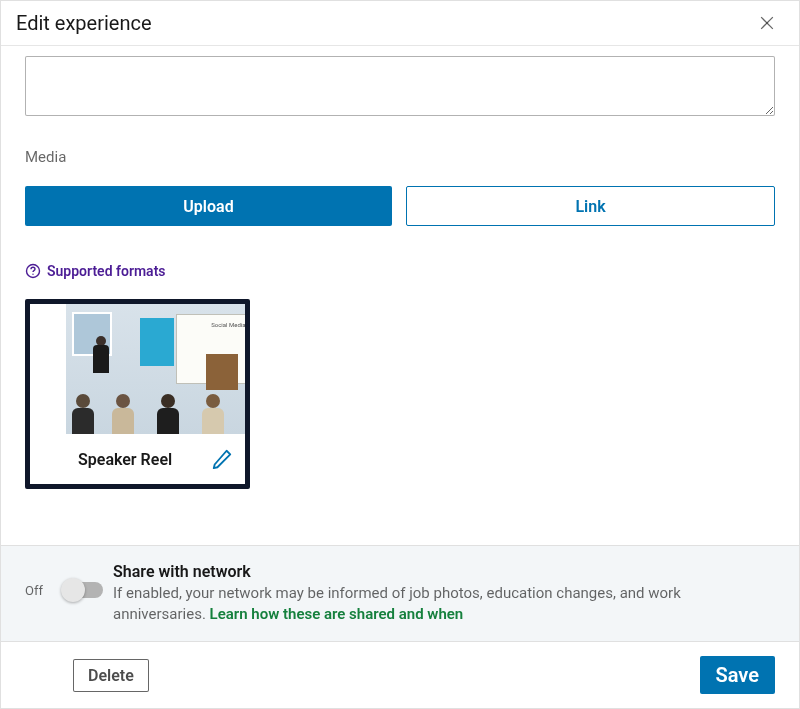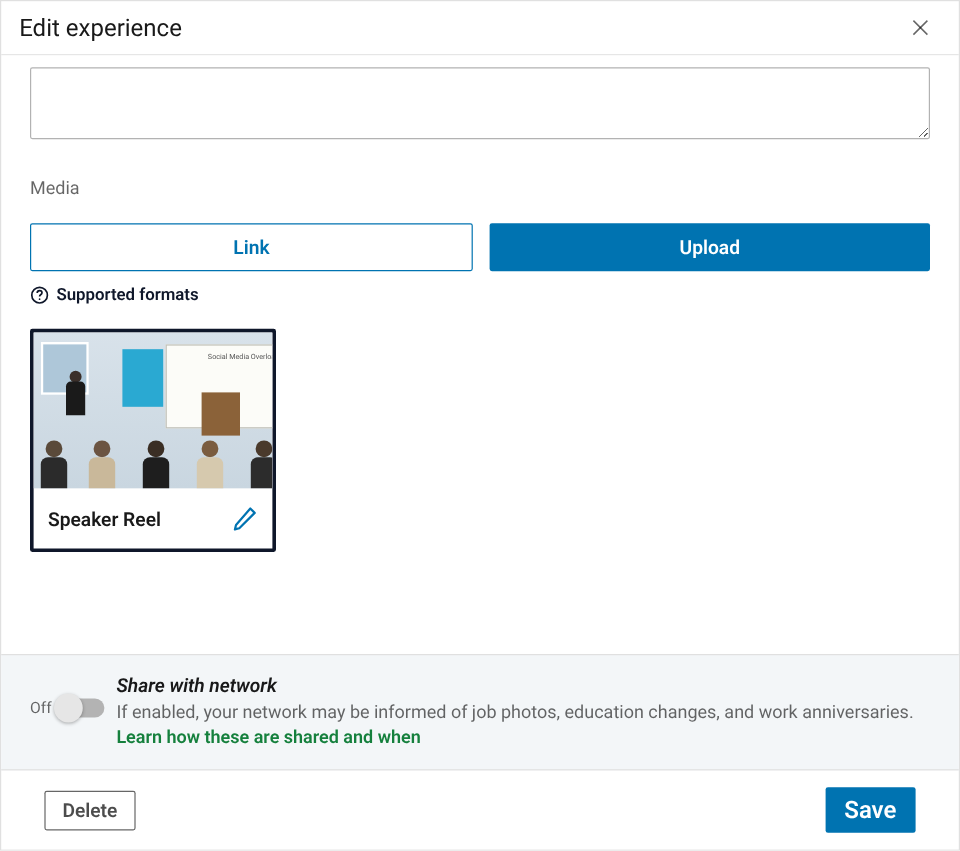--- a/index.html
+++ b/index.html
@@ -98,35 +98,37 @@
     }
     .btn-secondary {
       background: #fff;
       color: #0073b1;
       border: 1px solid #0073b1;
     }
     .supported-formats {
       display: inline-flex;
       align-items: center;
       gap: 6px;
-      color: #0f172a;
+      color: #4c1d95;
       font-size: 14px;
       font-weight: 600;
       cursor: pointer;
       margin-bottom: 20px;
+      margin-top: 25px;
     }
     .supported-formats svg {
       width: 16px;
       height: 16px;
     }
     .media-card {
-      width: 205px;
-      border: 3px solid #0f172a;
+      width: 225px;
+      border: 5px solid #0f172a;
       border-radius: 2px;
       overflow: hidden;
+      padding-left: 36px;
     }
     .media-thumb {
       width: 100%;
       height: 130px;
       background: #e8edf1;
       position: relative;
       overflow: hidden;
     }
     .media-card-footer {
       display: flex;
@@ -150,21 +152,21 @@
       border-top: 1px solid #e0e0e0;
       border-bottom: 1px solid #e0e0e0;
       padding: 16px 24px 16px 24px;
       display: flex;
       align-items: flex-start;
       gap: 10px;
     }
     .toggle-wrap {
       display: flex;
       align-items: center;
-      gap: 4px;
+      gap: 20px;
       margin-top: 20px;
     }
     .toggle-label {
       font-size: 13px;
       color: rgba(0,0,0,0.6);
     }
     .toggle {
       width: 40px;
       height: 16px;
       background: #b3b3b3;
@@ -183,37 +185,37 @@
       box-shadow: 0 1px 3px rgba(0,0,0,0.3);
     }
     .share-text {
       flex: 1;
     }
     .share-title {
       font-size: 16px;
       font-weight: 600;
       color: rgba(0,0,0,0.9);
       margin-bottom: 2px;
-      font-style: italic;
     }
     .share-desc {
       font-size: 15px;
       color: rgba(0,0,0,0.6);
       line-height: 1.4;
     }
     .share-link {
       color: #15803d;
       font-weight: 600;
       cursor: pointer;
     }
     .modal-footer {
       display: flex;
       align-items: center;
       justify-content: space-between;
-      padding: 14px 36px;
+      padding: 14px 24px;
+      margin-left: 48px;
     }
     .btn-delete {
       background: #fff;
       border: 1px solid rgba(0,0,0,0.6);
       color: rgba(0,0,0,0.7);
       padding: 6px 14px;
       font-size: 16px;
       font-weight: 600;
       border-radius: 2px;
       cursor: pointer;
@@ -267,22 +269,22 @@
     </div>
   </div>
 
   <div class="modal-body">
     <textarea class="description-field" style=""></textarea>
 
     <div class="media-section">
       <div class="media-label">Media</div>
 
       <div class="media-buttons">
+        <button class="btn btn-primary">Upload</button>
         <button class="btn btn-secondary">Link</button>
-        <button class="btn btn-primary">Upload</button>
       </div>
 
       <a class="supported-formats">
         <svg viewBox="0 0 16 16" fill="none" stroke="currentColor" stroke-width="1.4">
           <circle cx="8" cy="8" r="6.5"></circle>
           <path d="M6 6.2c0-1.1.9-2 2-2s2 .8 2 1.8c0 .8-.5 1.2-1.1 1.6-.6.4-.9.7-.9 1.4"></path>
           <circle cx="8" cy="11.3" r="0.7" fill="currentColor" stroke="none"></circle>
         </svg>
         <span>Supported formats</span>
       </a>

